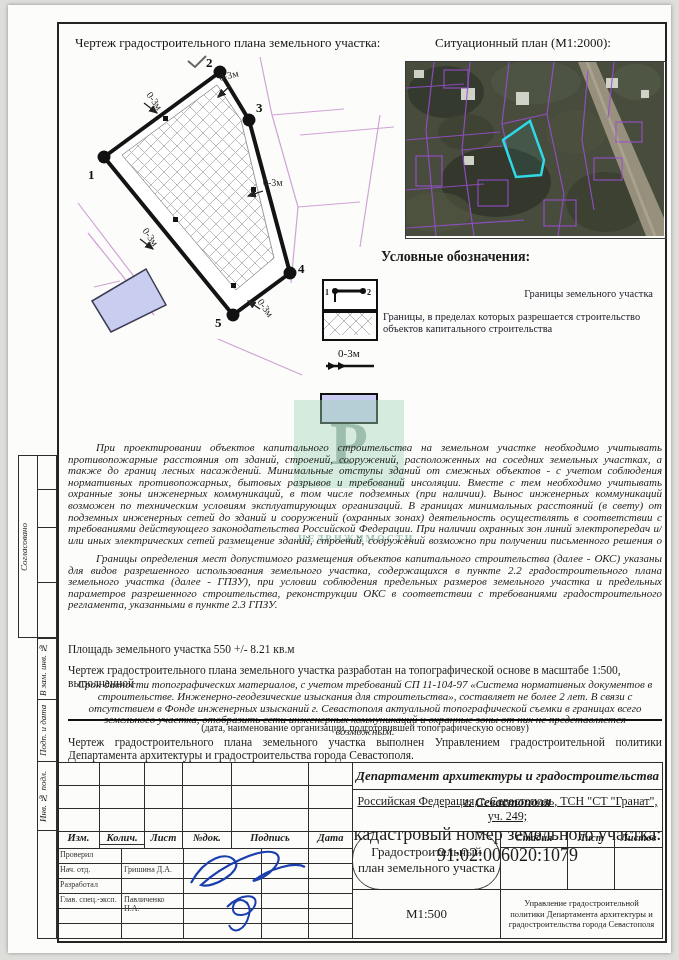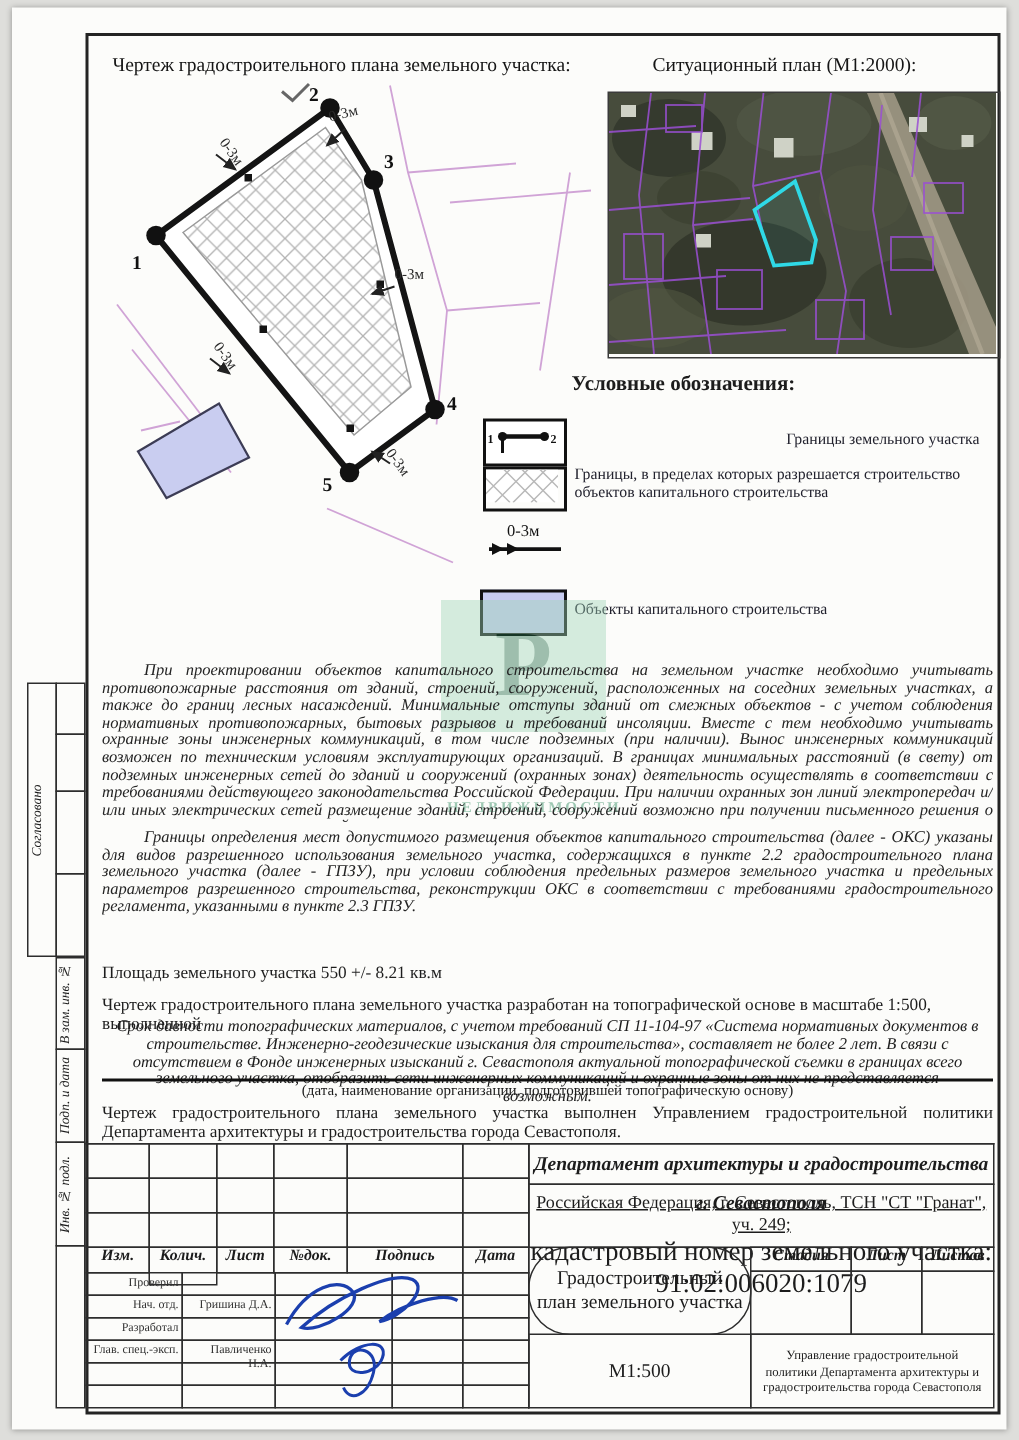--- a/index.html
+++ b/index.html
@@ -14,21 +14,21 @@
   .gost{font-style:italic;font-weight:bold;font-family:"Liberation Serif",serif;}
   .vtext{writing-mode:vertical-rl;transform:rotate(180deg);text-align:center;
          font-style:italic;font-size:9px;white-space:nowrap;}
   .body-par{font-style:italic;font-size:11px;line-height:11.6px;text-align:justify;
             text-indent:28px;color:#242424;}
   .plain-par{font-size:11.5px;line-height:13px;color:#1d1d1d;}
   .legend-text{font-size:10.5px;line-height:12px;color:#22222e;}
   .center{text-align:center;}
   .wm{color:#2e8a5e;}
   svg{display:block;}
-  .tb-label{font-size:8px;padding:1px 2px;color:#333;text-align:right;}
+  .tb-label{font-size:8px;padding:1px 2px;color:#333;}
   .stage-head{font-size:10.5px;}
 </style>
 </head>
 <body>
 
 <div class="page">
 
   <div class="abs frame" style="left:49px;top:17px;width:606px;height:917px;"></div>
 
   <div>
@@ -197,21 +197,20 @@
   <div class="abs" style="left:316px;top:342px;width:52px;height:26px;">
     <svg width="52" height="26" viewBox="0 0 52 26">
       <text x="14" y="10" font-size="11" font-family="Liberation Serif, serif" fill="#111">0-3м</text>
       <line x1="2" y1="19" x2="50" y2="19" stroke="#111" stroke-width="2.5"></line>
       <path d="M12,19 L4,15 L4,23 Z" fill="#111"></path>
       <path d="M22,19 L14,15 L14,23 Z" fill="#111"></path>
     </svg>
   </div>
 
   <div class="abs" style="left:312px;top:388px;width:54px;height:27px;border:2px solid #111;background:#c7ccf0;"></div>
-  <div class="abs legend-text" style="left:375px;top:396px;width:270px;">Объекты капитального строительства</div>
 
   <div class="abs" style="left:286px;top:395px;width:110px;height:88px;background:#9fd4b6;opacity:0.42;">
     <div class="center" style="font-size:62px;font-weight:bold;color:#1f6b44;line-height:86px;font-family:'Liberation Serif',serif;">Р</div>
   </div>
   <div class="abs wm" style="left:290px;top:528px;font-size:10px;letter-spacing:2px;opacity:0.45;font-weight:bold;">НЕДВИЖИМОСТИ</div>
 
   <div class="abs body-par" style="left:60px;top:437px;width:594px;height:106px;overflow:hidden;">При проектировании объектов капитального строительства на земельном участке необходимо учитывать противопожарные расстояния от зданий, строений, сооружений, расположенных на соседних земельных участках, а также до границ лесных насаждений. Минимальные отступы зданий от смежных объектов - с учетом соблюдения нормативных противопожарных, бытовых разрывов и требований инсоляции. Вместе с тем необходимо учитывать охранные зоны инженерных коммуникаций, в том числе подземных (при наличии). Вынос инженерных коммуникаций возможен по техническим условиям эксплуатирующих организаций. В границах минимальных расстояний (в свету) от подземных инженерных сетей до зданий и сооружений (охранных зонах) деятельность осуществлять в соответствии с требованиями действующего законодательства Российской Федерации. При наличии охранных зон линий электропередач и/или иных электрических сетей размещение зданий, строений, сооружений возможно при получении письменного решения  о согласовании сетевых организаций.</div>
   <div class="abs body-par" style="left:60px;top:548px;width:594px;height:80px;overflow:hidden;">Границы определения мест допустимого размещения объектов капитального строительства (далее - ОКС) указаны для видов разрешенного использования земельного участка, содержащихся в пункте 2.2 градостроительного плана земельного участка (далее - ГПЗУ), при условии соблюдения предельных размеров земельного участка и предельных параметров разрешенного строительства, реконструкции ОКС в соответствии с требованиями градостроительного регламента, указанными в пункте 2.3 ГПЗУ.</div>
 
   <div class="abs plain-par" style="left:60px;top:638px;width:594px;">Площадь земельного участка 550 +/- 8.21 кв.м</div>
@@ -242,21 +241,21 @@
       <div class="cell" style="left:49px;top:803px;width:43px;height:24px;"></div>
       <div class="cell" style="left:91px;top:803px;width:46px;height:24px;"></div>
       <div class="cell" style="left:136px;top:803px;width:39px;height:24px;"></div>
       <div class="cell" style="left:174px;top:803px;width:50px;height:24px;"></div>
       <div class="cell" style="left:223px;top:803px;width:78px;height:24px;"></div>
       <div class="cell" style="left:300px;top:803px;width:45px;height:24px;"></div>
     </div>
 
     <div>
       <div class="cell gost center" style="left:49px;top:826px;width:43px;height:18px;font-size:10.5px;">Изм.</div>
-      <div class="cell gost center" style="left:91px;top:826px;width:46px;height:26px;font-size:10.5px;">Колич.</div>
+      <div class="cell gost center" style="left:91px;top:826px;width:46px;height:14px;font-size:10.5px;">Колич.</div>
       <div class="cell gost center" style="left:136px;top:826px;width:39px;height:18px;font-size:10.5px;">Лист</div>
       <div class="cell gost center" style="left:174px;top:826px;width:50px;height:18px;font-size:10.5px;">№док.</div>
       <div class="cell gost center" style="left:223px;top:826px;width:78px;height:18px;font-size:10.5px;">Подпись</div>
       <div class="cell gost center" style="left:300px;top:826px;width:45px;height:18px;font-size:10.5px;">Дата</div>
     </div>
 
     <div>
       <div class="cell tb-label" style="left:49px;top:843px;width:65px;height:16px;">Проверил</div>
       <div class="cell tb-label" style="left:113px;top:843px;width:63px;height:16px;"></div>
       <div class="cell" style="left:175px;top:843px;width:79px;height:16px;"></div>

